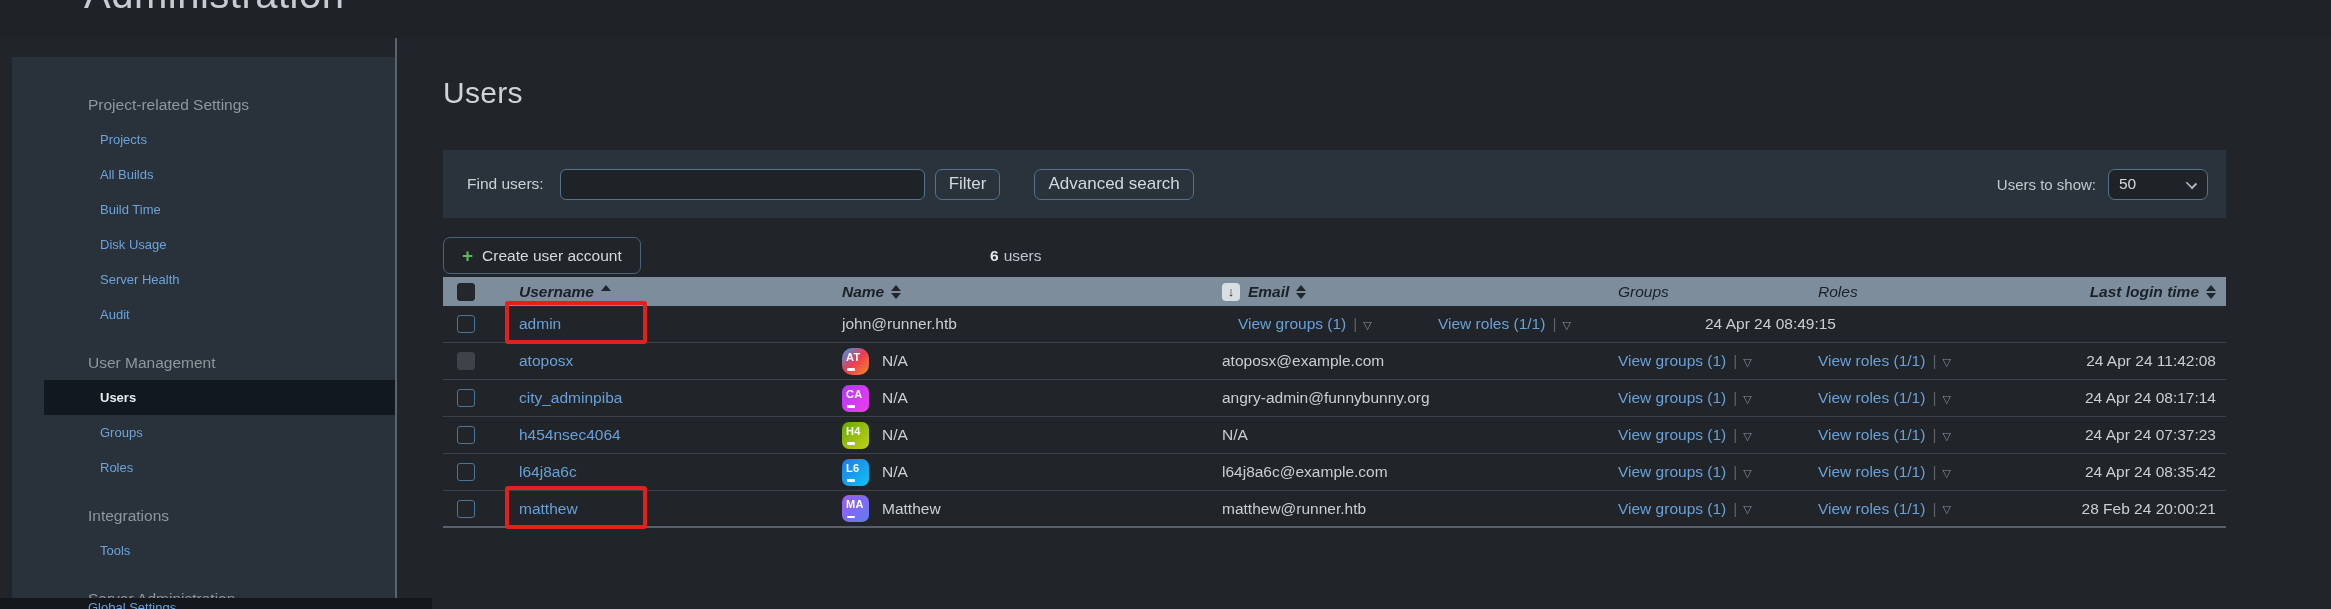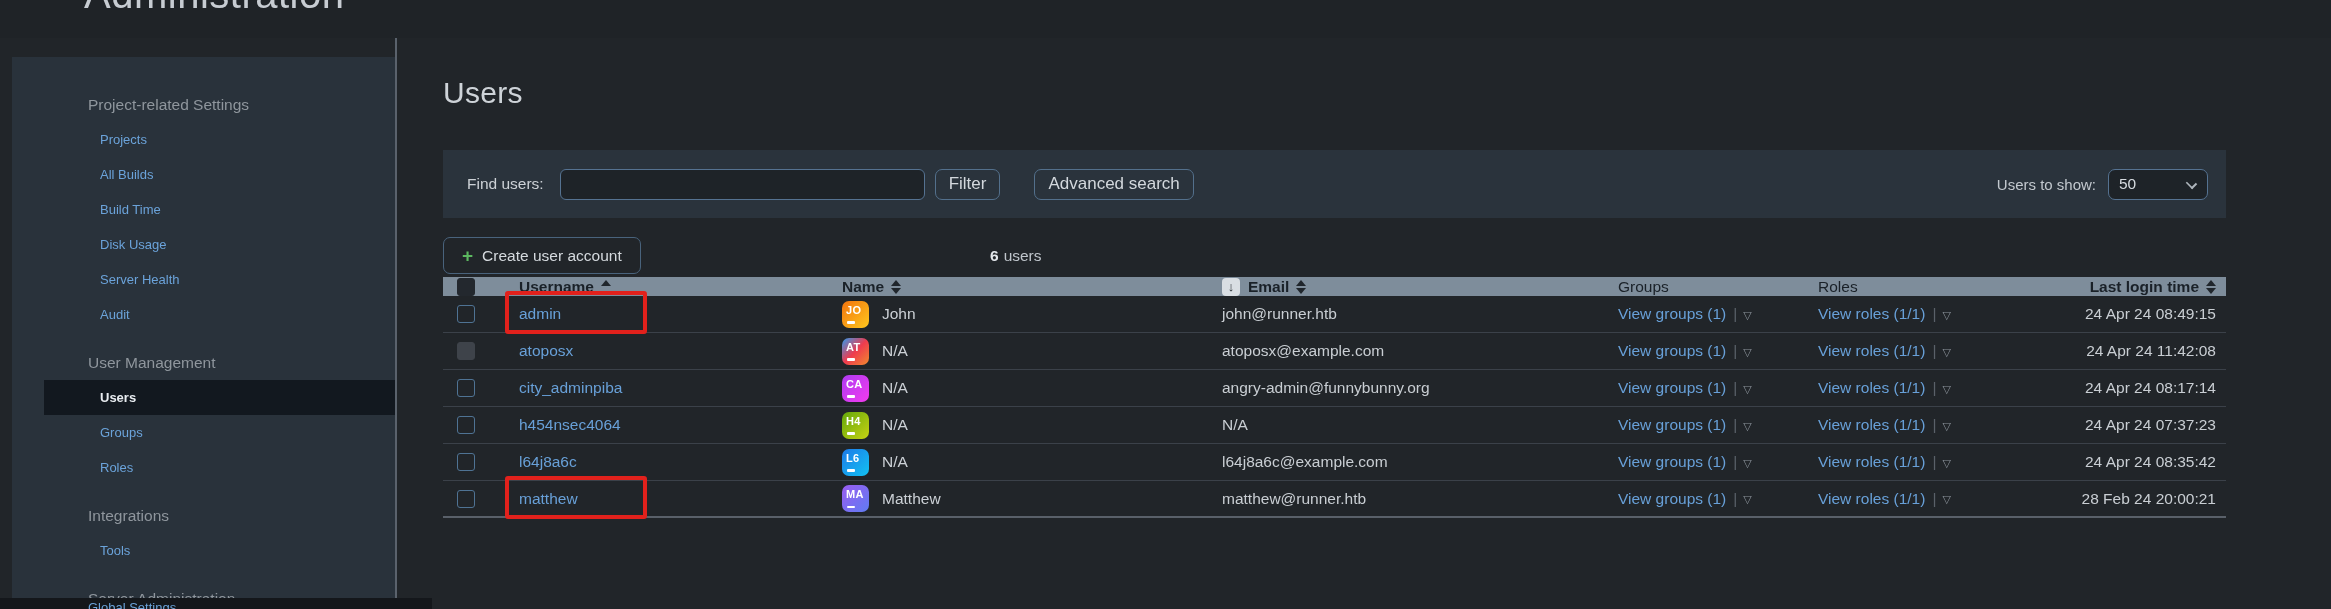--- a/index.html
+++ b/index.html
@@ -95,22 +95,22 @@
     display:flex; align-items:center; font-family:"Liberation Sans", sans-serif;
   }
   .btn-create .plus { color:#5cb860; font-size:19px; font-weight:bold; margin-right:9px; line-height:1; }
   .user-count { position:absolute; left:593px; top:209px; font-size:15.5px; }
   .user-count .n { font-weight:bold; color:#e4e8ec; }
   .user-count .w { color:#bfc5cb; margin-left:5px; }
 
   
   .table { position:absolute; left:46px; top:239px; width:1783px; }
   .thead {
-    display:flex; align-items:center; height:19px; background:#7e8d9b;
-    color:#1a2128; font-weight:bold; font-size:15.5px;
+    display:flex; align-items:center; height:29px; background:#7e8d9b;
+    color:#1a2128; font-weight:bold; font-size:15.5px;font-style:italic;
   }
   .trow {
     display:flex; align-items:center; height:37px;
     border-bottom:1px solid #3b4149; font-size:15.5px; position:relative;
   }
   .trow:last-child { border-bottom:2px solid #596069; }
   .cell { display:flex; align-items:center; height:100%; }
   .c-check { width:56px;  padding-left:14px; }
   .c-user  { width:335px; padding-left:20px; position:relative; }
   .c-name  { width:380px; padding-left:8px; }
@@ -264,26 +264,20 @@
       </div>
 
       <div class="trow annotated">
         <div class="cell c-check">
             <span class="cbx"></span>
           </div>
         <div class="cell c-user">
           <div class="red-box"></div>
           <a class="blue">admin</a>
         </div>
-        <div class="cell c-name">
-          <span class="avatar" style="background: linear-gradient(135deg, rgb(242, 116, 14), rgb(255, 200, 30));">
-              <span class="init">JO</span>
-            </span>
-          <span>John</span>
-        </div>
         <div class="cell c-email">john@runner.htb</div>
         <div class="cell c-groups">
           <a class="blue">View groups (1)</a>
           <span class="pipe">|</span>
             <span class="dd">▽</span>
         </div>
         <div class="cell c-roles">
           <a class="blue">View roles (1/1)</a>
           <span class="pipe">|</span>
             <span class="dd">▽</span>
@@ -293,21 +287,21 @@
 
       <div class="trow">
         <div class="cell c-check">
             <span class="cbx filled"></span>
           </div>
         <div class="cell c-user">
 
           <a class="blue">atoposx</a>
         </div>
         <div class="cell c-name">
-          <span class="avatar" style="background: linear-gradient(135deg, rgb(47, 155, 240), rgb(239, 59, 78), rgb(240, 138, 46));">
+          <span class="avatar" style="background: linear-gradient(135deg, rgb(47, 155, 240), rgb(239, 59, 78), rgb(240, 138, 46)); border-radius: 10px;">
               <span class="init">AT</span>
             </span>
           <span>N/A</span>
         </div>
         <div class="cell c-email">atoposx@example.com</div>
         <div class="cell c-groups">
           <a class="blue">View groups (1)</a>
           <span class="pipe">|</span>
             <span class="dd">▽</span>
         </div>

